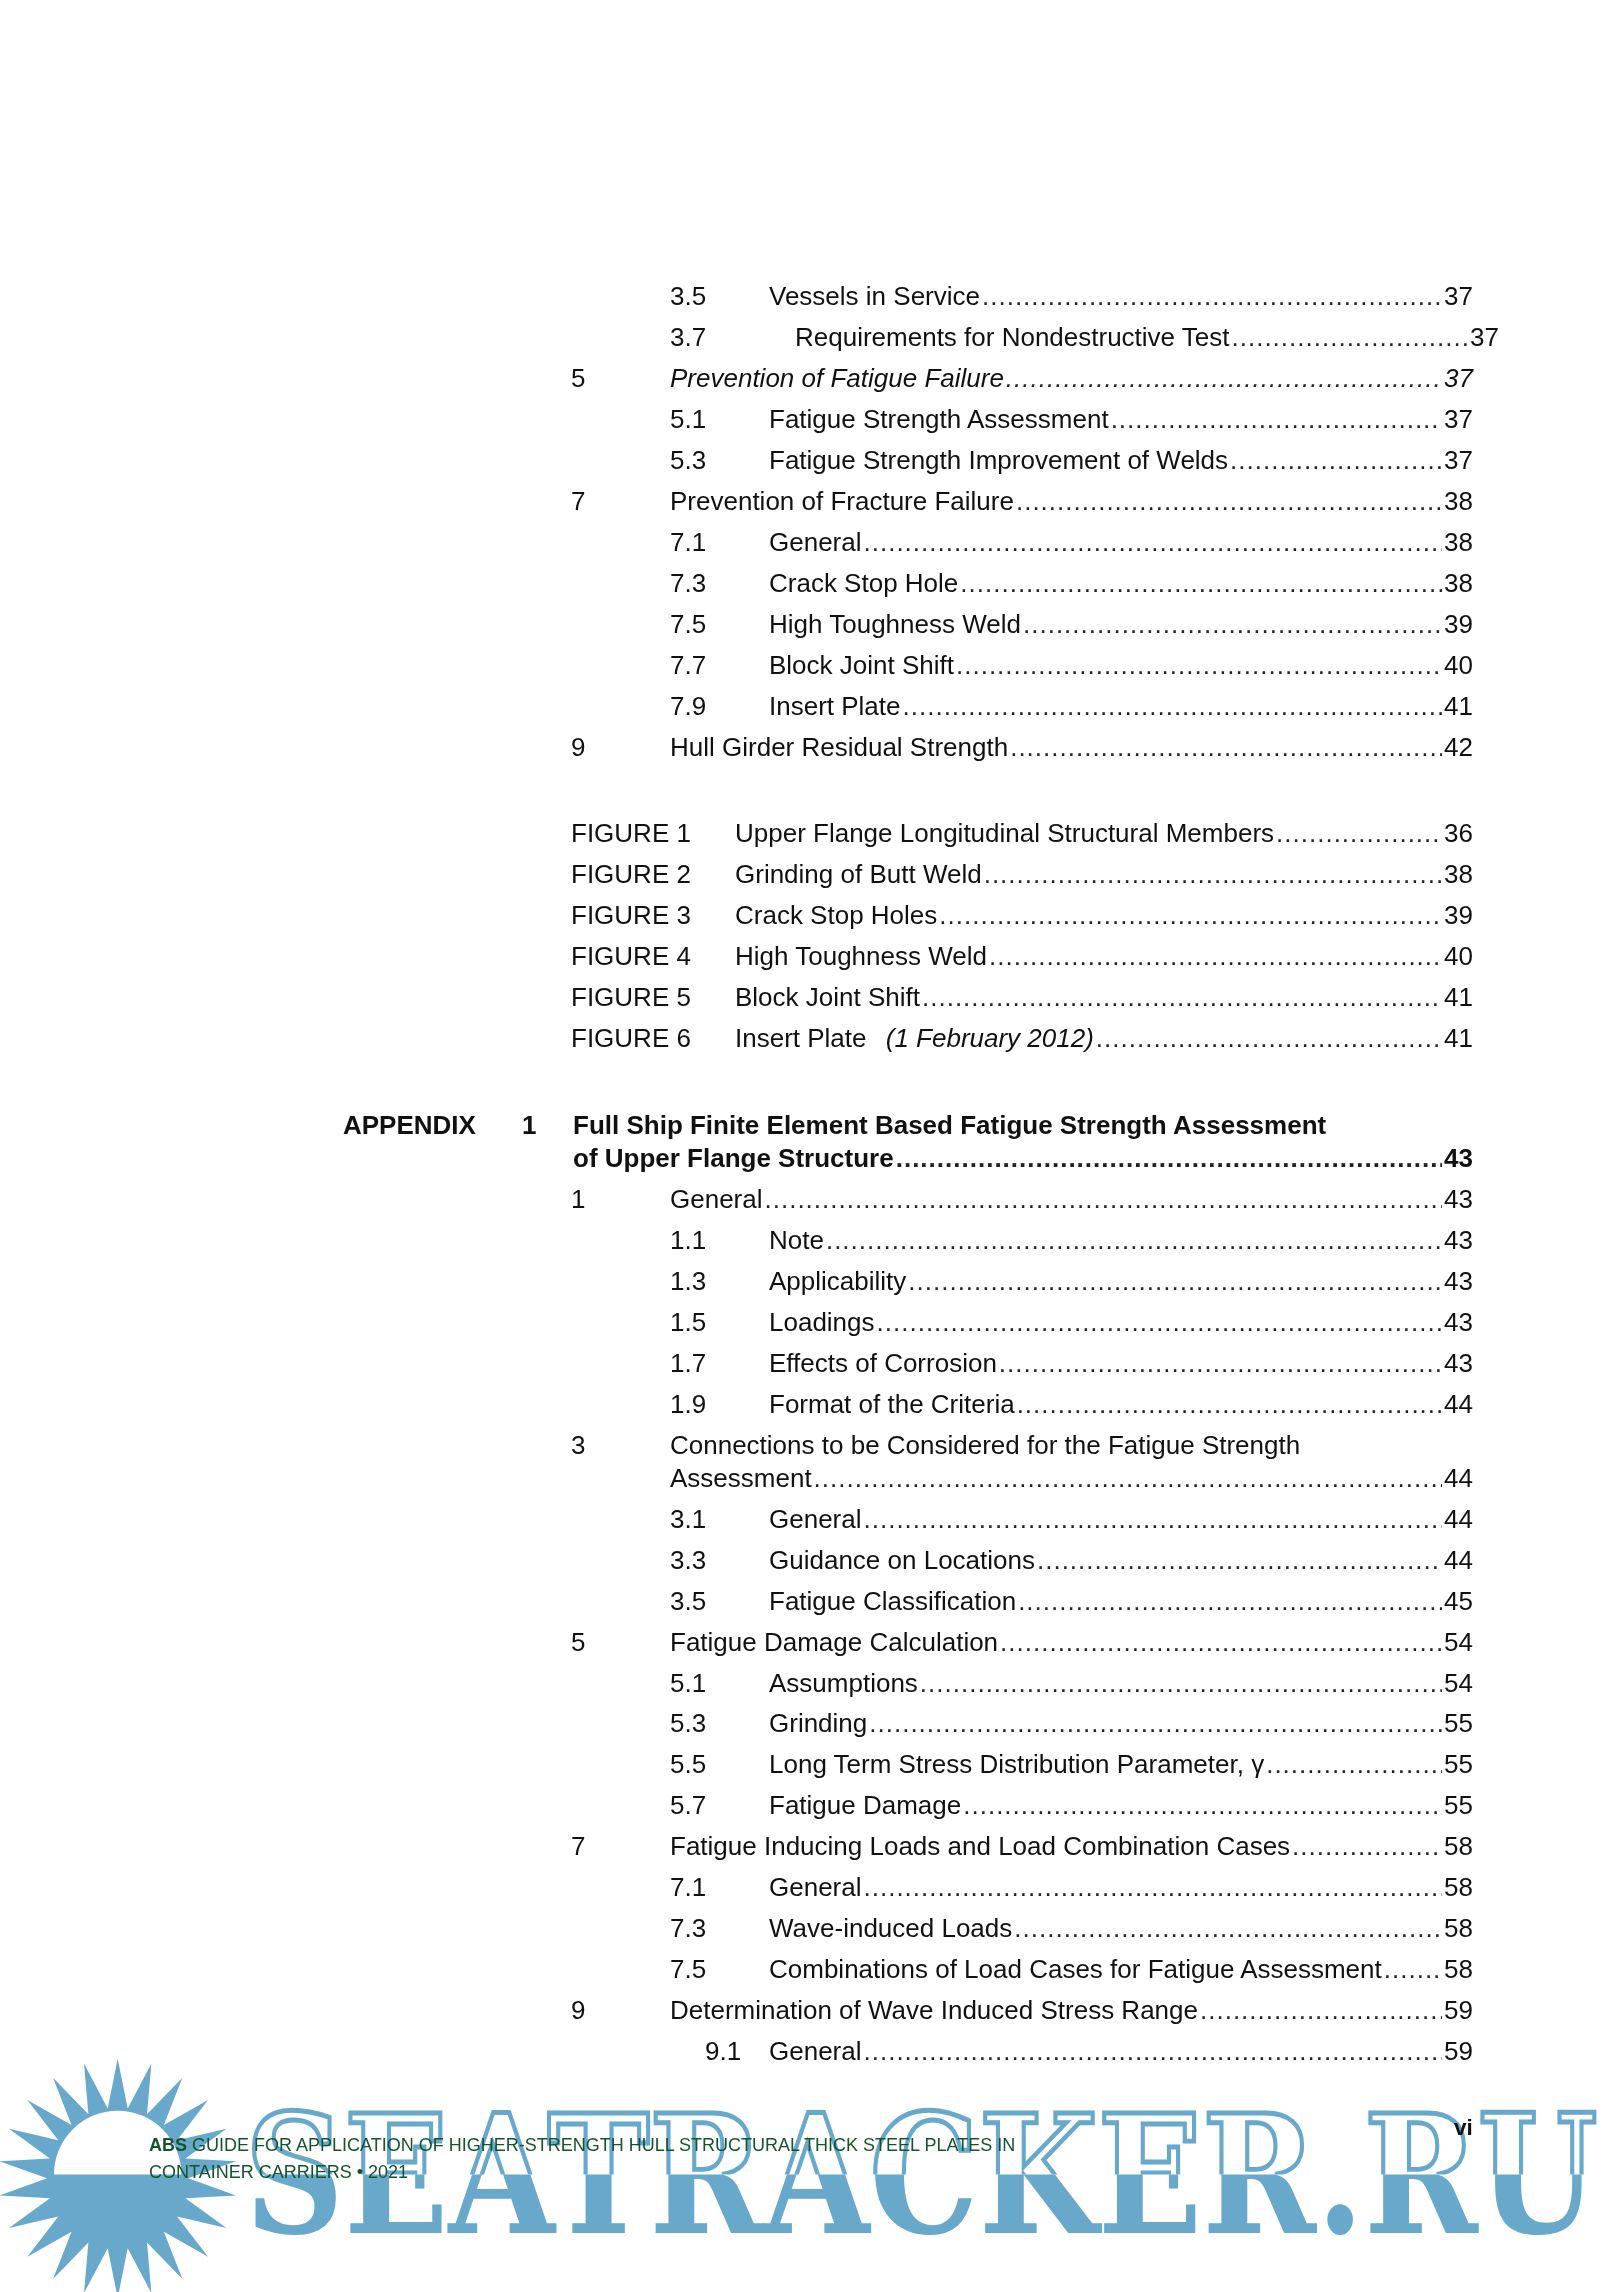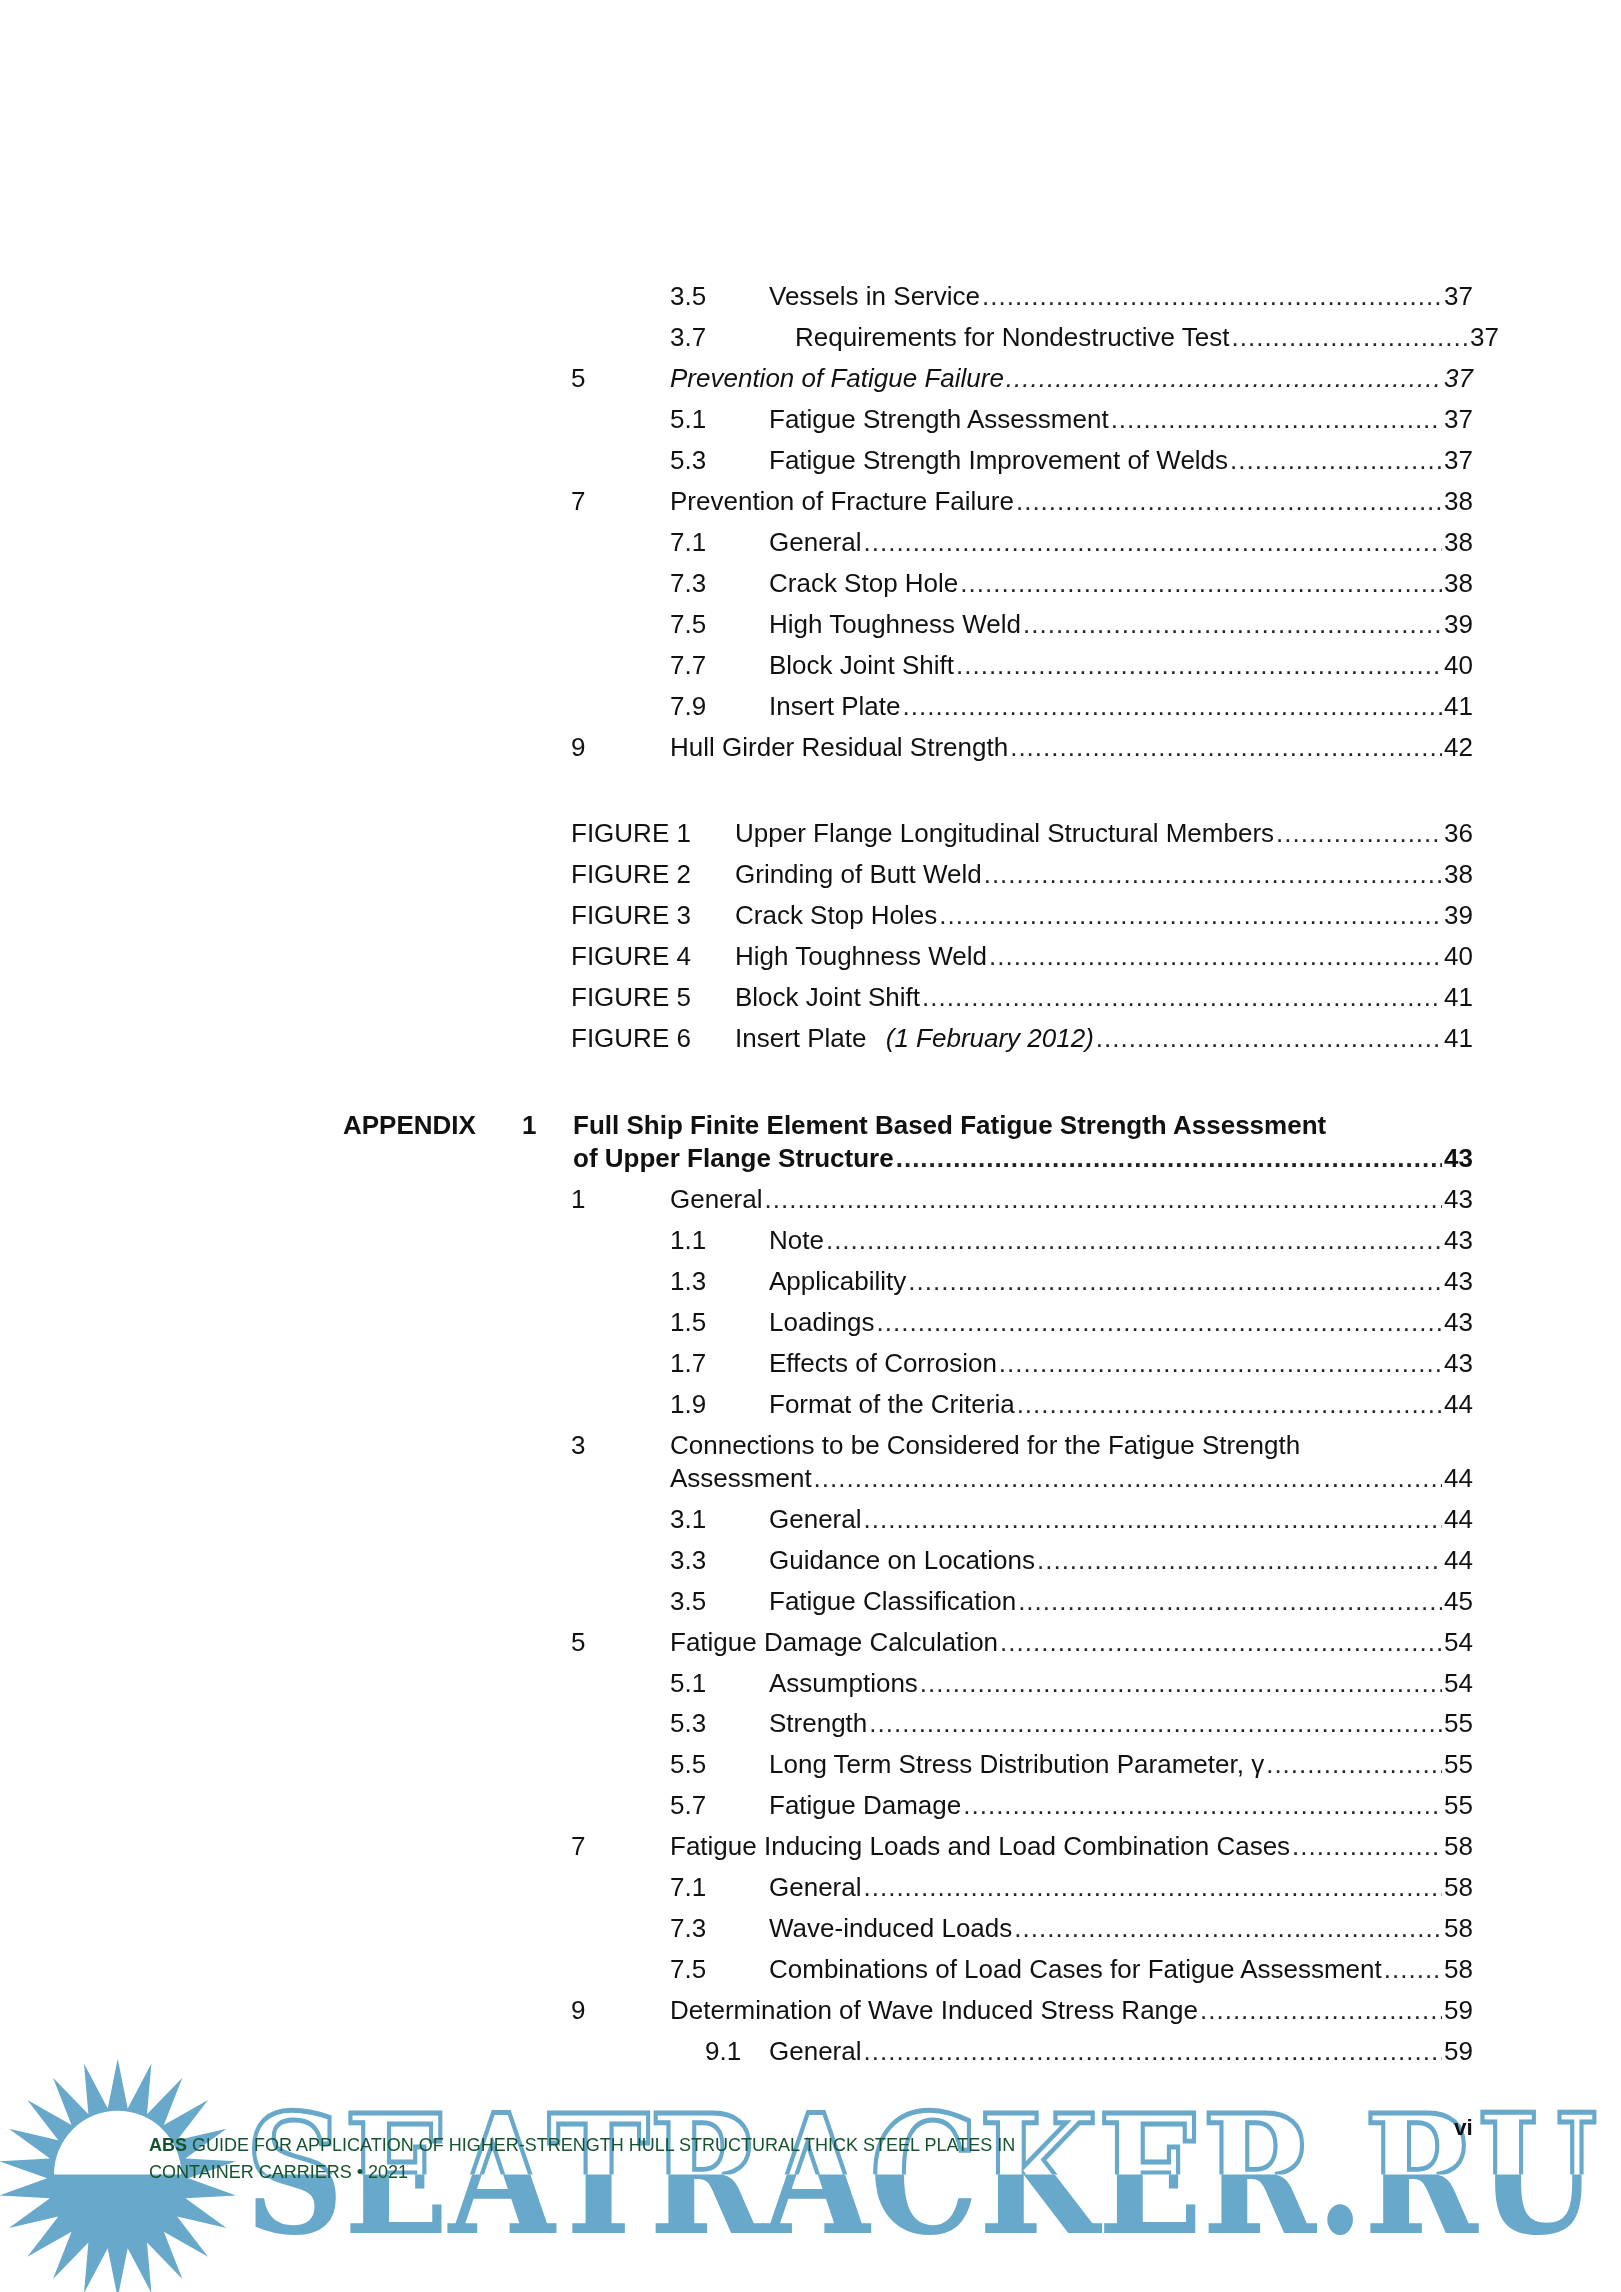--- a/index.html
+++ b/index.html
@@ -263,21 +263,21 @@
       <span class="num" style="left: 670px;">5.1</span>
       <div class="lead" style="left: 769px; width: 704px;">
         <span class="t"><span>Assumptions</span></span>
         <span class="dots"></span>
         <span class="pg">54</span>
       </div>
     </div>
     <div class="row" style="top: 1706px; left: 0px; width: 1621px;">
       <span class="num" style="left: 670px;">5.3</span>
       <div class="lead" style="left: 769px; width: 704px;">
-        <span class="t"><span>Strength</span></span>
+        <span class="t"><span>Grinding</span></span>
         <span class="dots"></span>
         <span class="pg">55</span>
       </div>
     </div>
     <div class="row" style="top: 1747px; left: 0px; width: 1621px;">
       <span class="num" style="left: 670px;">5.5</span>
       <div class="lead" style="left: 769px; width: 704px;">
         <span class="t"><span>Long Term Stress Distribution Parameter, γ</span></span>
         <span class="dots"></span>
         <span class="pg">55</span>

